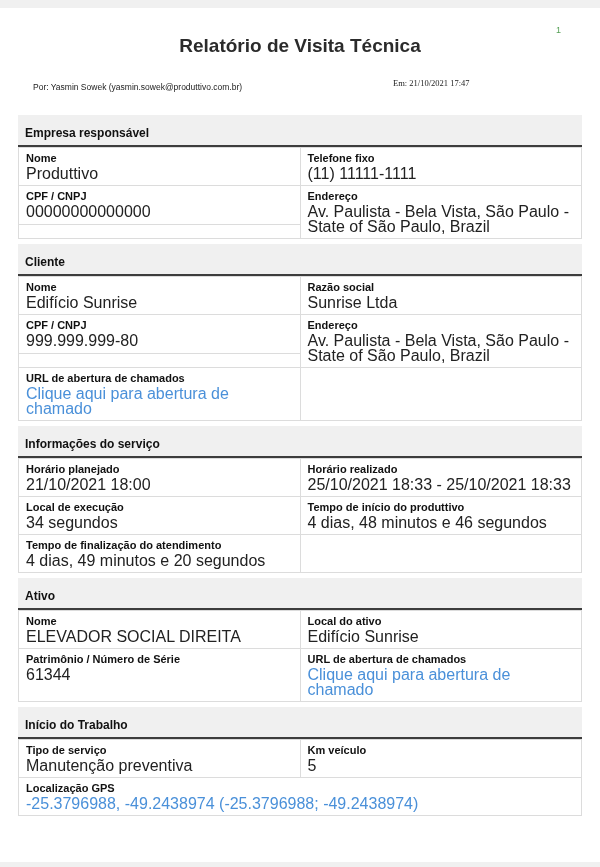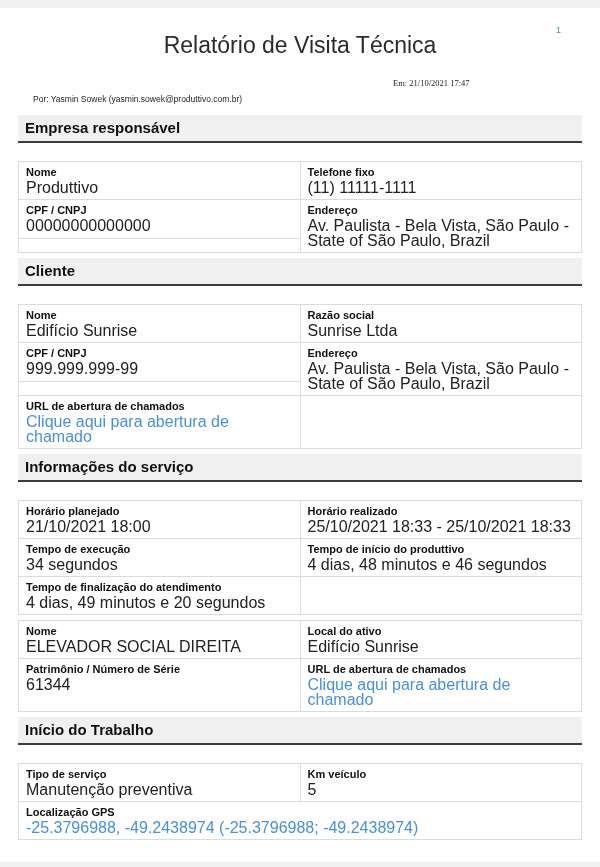--- a/index.html
+++ b/index.html
@@ -19,44 +19,44 @@
   }
   .page-number {
     position:absolute;
     top:17px; right:39px;
     font-size:9px;
     color:#55a055;
   }
   .title {
     margin-top:26px;
     text-align:center;
-    font-size:23px;
-    font-weight:400;
+    font-size:19px;
+    font-weight:700;
     color:#2b2b2b;
     line-height:23px;
   }
   .byline {
     position:relative;
     margin-top:21px;
     height:11px;
     font-size:8.5px;
     color:#222222;
   }
-  .byline .author { position:absolute; left:15px; top:16px; }
+  .byline .author { position:absolute; left:15px; top:4px; }
   .byline .generated { position:absolute; left:375px; top:0;font-family:Liberation Serif, serif; }
   .section { margin-top:26px; }
   .section + .section { margin-top:5px; }
   .sec-hdr {
     background:#f0f0f0;
     border-bottom:2px solid #3d3d3d;
-    padding:4px 7px 5px;
-    font-size:15px;
+    padding:11px 7px 5px;
+    font-size:12px;
     font-weight:700;
     color:#111111;
-    margin-bottom:18px;
+    margin-bottom:0;
   }
   table.fields {
     width:100%;
     border-collapse:collapse;
     table-layout:fixed;
   }
   table.fields td {
     border:1px solid #dcdcdc;
     padding:3px 7px 4px;
     vertical-align:top;
@@ -139,21 +139,21 @@
           <div class="val">Edifício Sunrise</div>
         </td>
         <td>
           <div class="lbl">Razão social</div>
           <div class="val">Sunrise Ltda</div>
         </td>
       </tr>
       <tr>
         <td>
           <div class="lbl">CPF / CNPJ</div>
-          <div class="val">999.999.999-99</div>
+          <div class="val">999.999.999-80</div>
         </td>
         <td rowspan="2">
           <div class="lbl">Endereço</div>
           <div class="val">Av. Paulista - Bela Vista, São Paulo - State of São Paulo, Brazil</div>
         </td>
       </tr>
       <tr>
         <td class="spacer"></td>
       </tr>
       <tr>
@@ -176,40 +176,41 @@
           <div class="lbl">Horário planejado</div>
           <div class="val">21/10/2021 18:00</div>
         </td>
         <td>
           <div class="lbl">Horário realizado</div>
           <div class="val">25/10/2021 18:33 - 25/10/2021 18:33</div>
         </td>
       </tr>
       <tr>
         <td>
-          <div class="lbl">Tempo de execução</div>
+          <div class="lbl">Local de execução</div>
           <div class="val">34 segundos</div>
         </td>
         <td>
           <div class="lbl">Tempo de início do produttivo</div>
           <div class="val">4 dias, 48 minutos e 46 segundos</div>
         </td>
       </tr>
       <tr>
         <td>
           <div class="lbl">Tempo de finalização do atendimento</div>
           <div class="val">4 dias, 49 minutos e 20 segundos</div>
         </td>
         <td class="blank"></td>
       </tr>
     </tbody>
       </table>
   </div>
 
   <div class="section">
+    <div class="sec-hdr">Ativo</div>
     <table class="fields">
       <tbody>
           <tr>
         <td>
           <div class="lbl">Nome</div>
           <div class="val">ELEVADOR SOCIAL DIREITA</div>
         </td>
         <td>
           <div class="lbl">Local do ativo</div>
           <div class="val">Edifício Sunrise</div>

